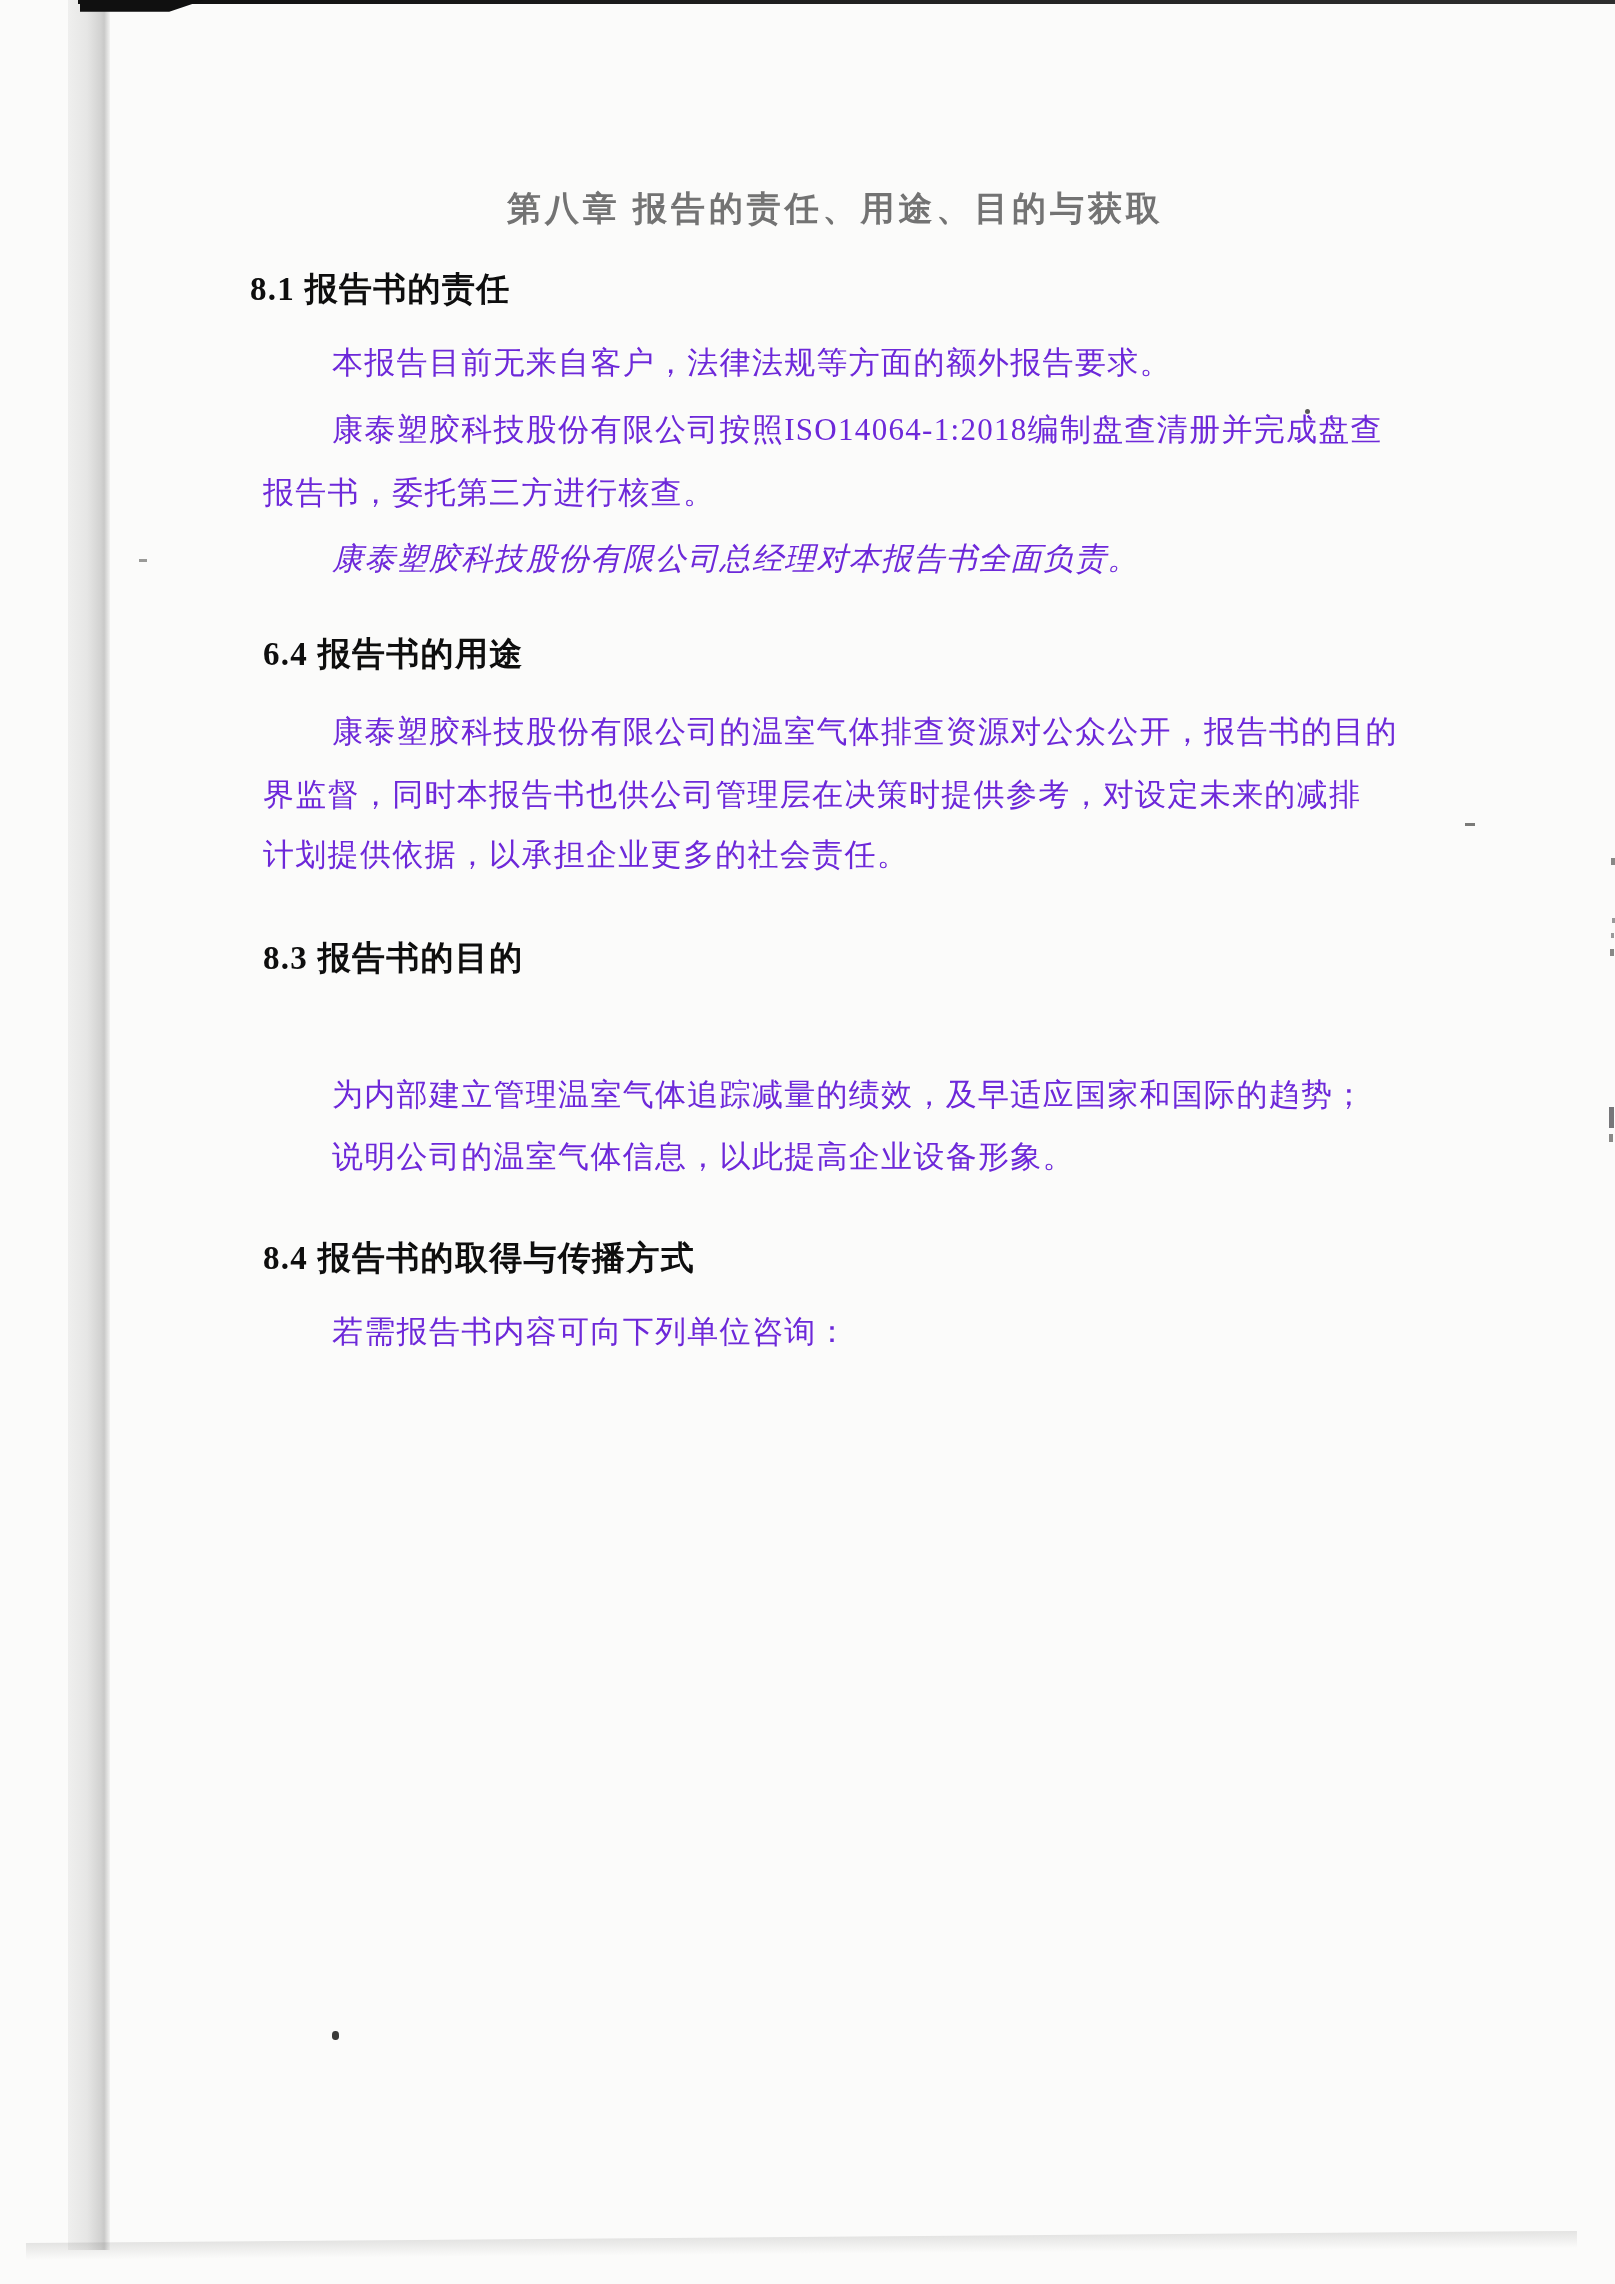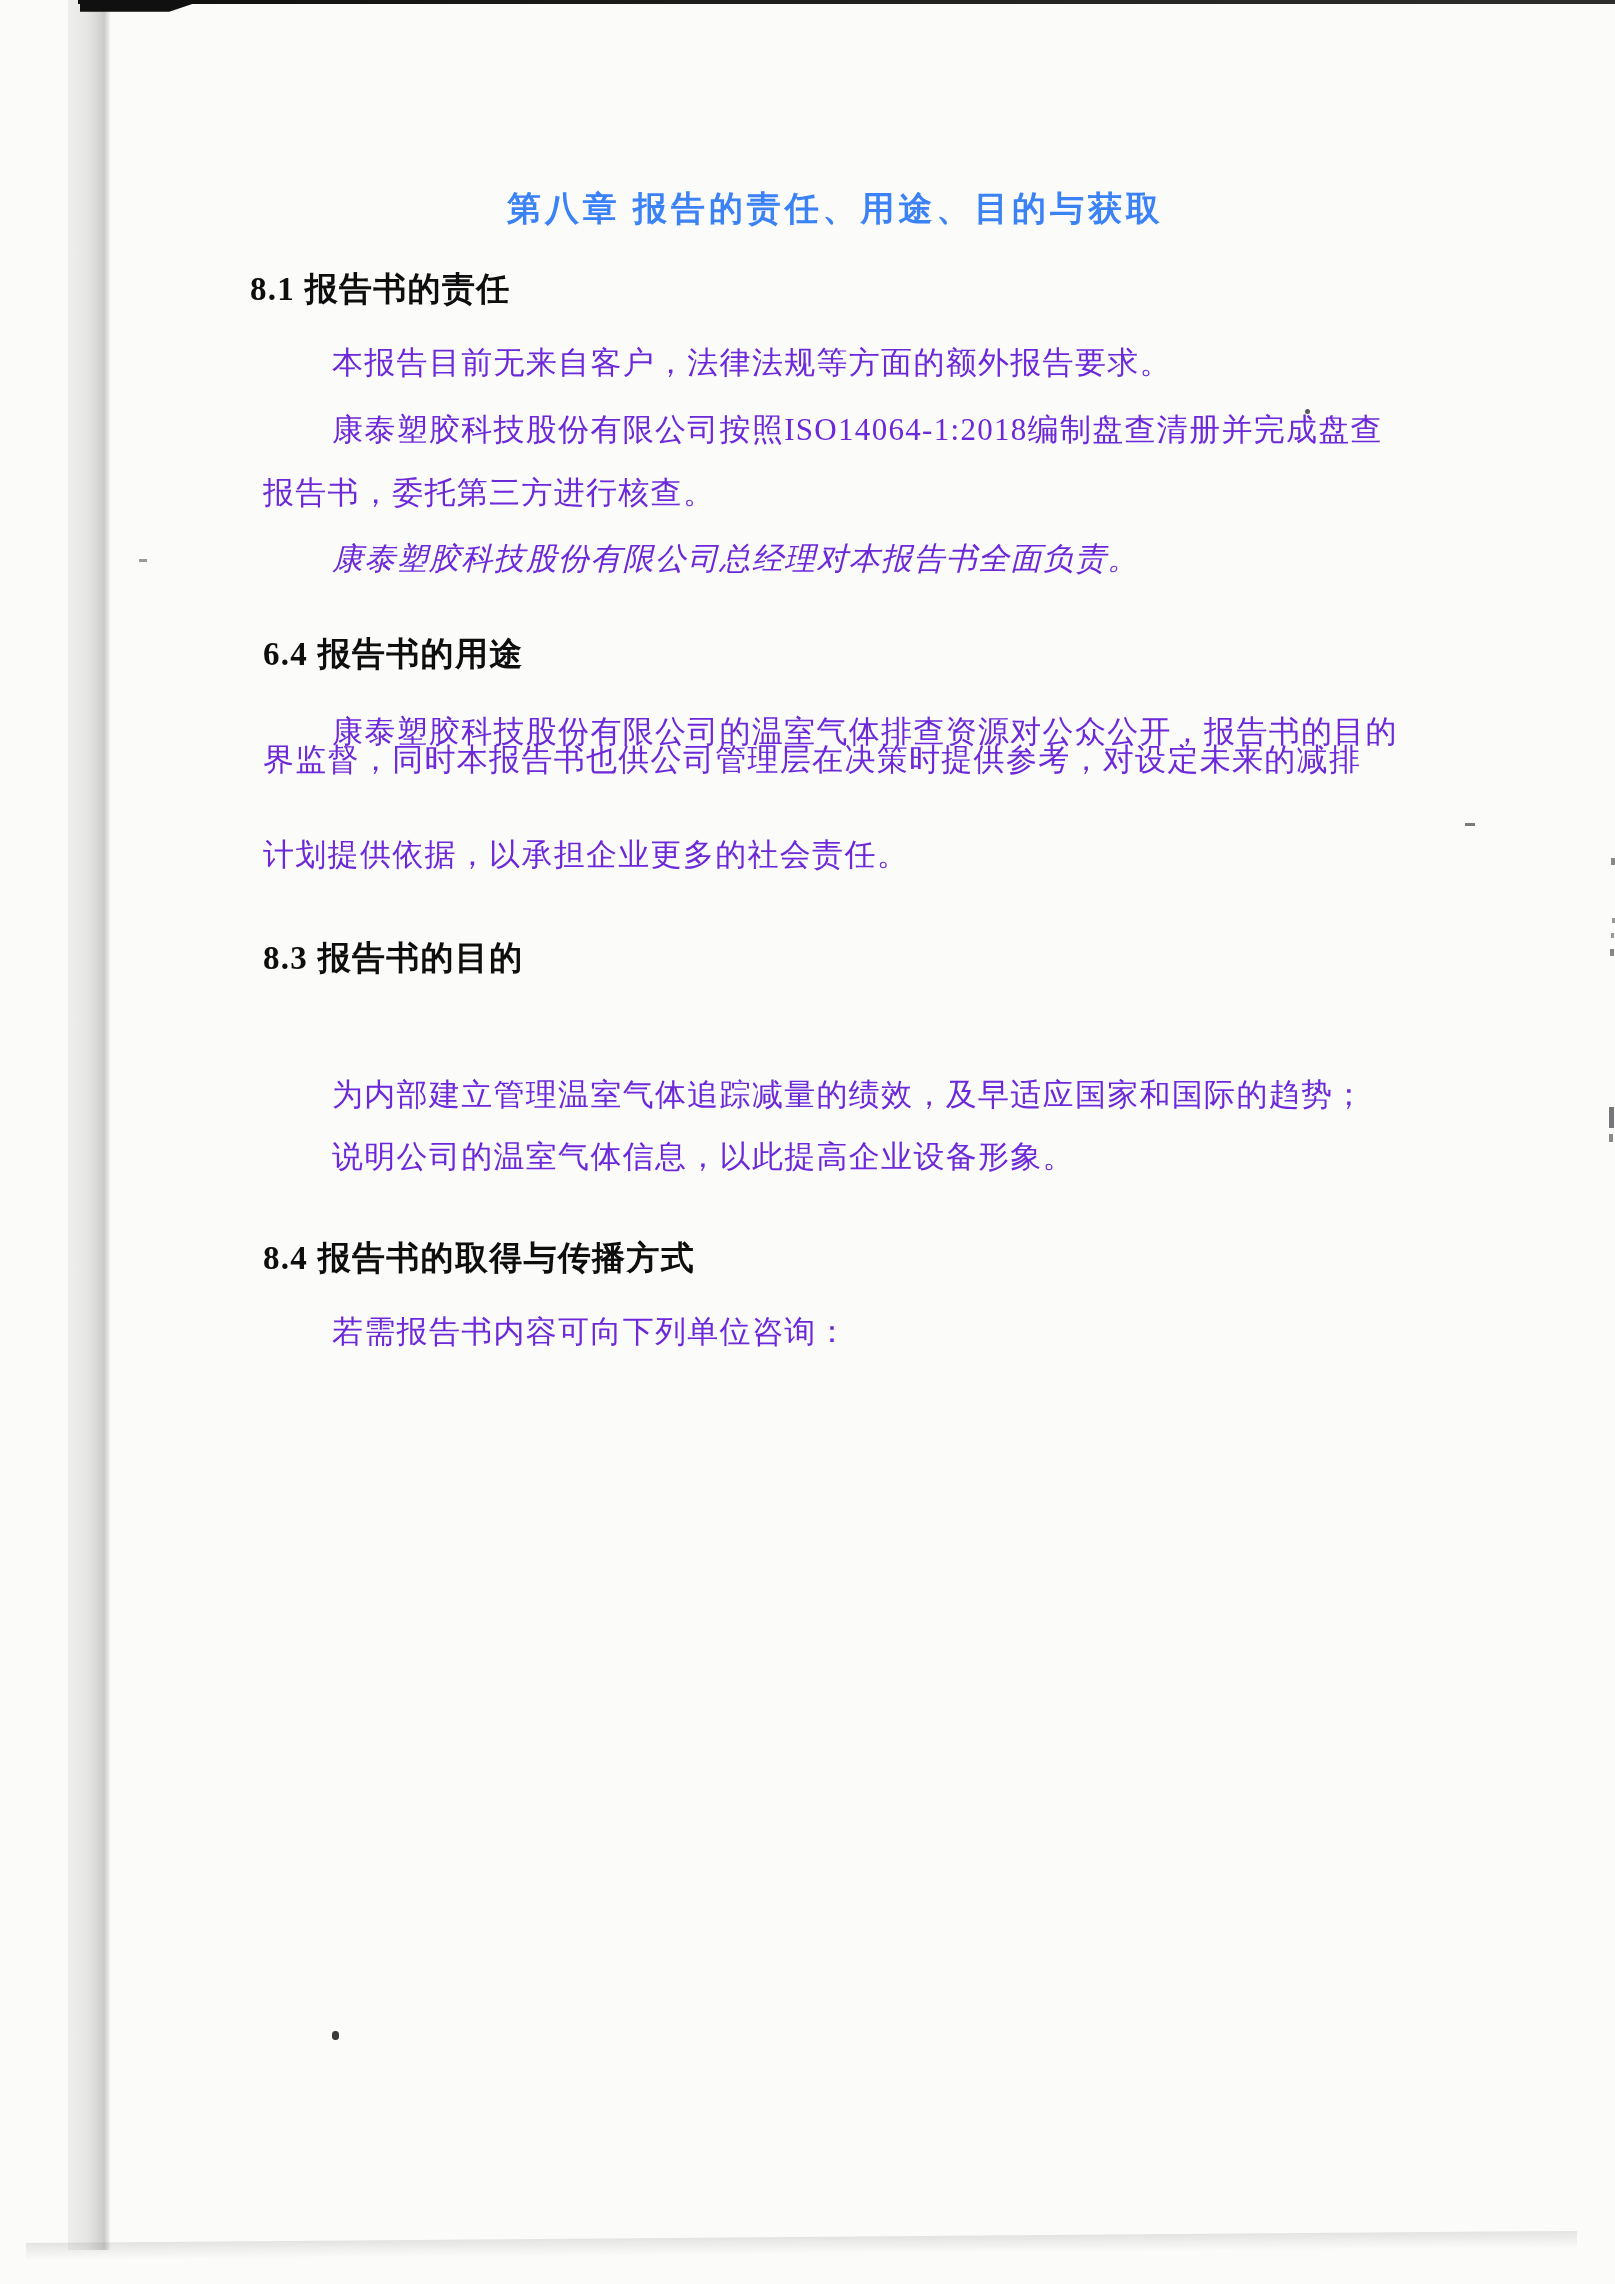--- a/index.html
+++ b/index.html
@@ -45,21 +45,21 @@
     line-height: 1.15;
   }
   .heading {
     font-weight: bold;
     color: #0e0e0e;
     font-size: 33px;
     letter-spacing: 1.3px;
   }
   .title {
     font-weight: bold;
-    color: #3b82f6;
+    color: #737373;
     font-size: 34px;
     letter-spacing: 3.9px;
   }
 </style>
 </head>
 <body>
 
 <div class="page">
 
   <div class="left-band"></div>
@@ -81,21 +81,21 @@
   <div class="line title" style="left:507px; top:189px;">第八章 报告的责任、用途、目的与获取</div>
 
   <div class="line heading" style="left:250px; top:271px;">8.1 报告书的责任</div>
   <div class="line" style="left:332px; top:345px;">本报告目前无来自客户，法律法规等方面的额外报告要求。</div>
   <div class="line" style="left:332px; top:412px;text-align:right;">康泰塑胶科技股份有限公司按照ISO14064-1:2018编制盘查清册并完成盘查</div>
   <div class="line" style="left:263px; top:475px;">报告书，委托第三方进行核查。</div>
   <div class="line" style="left:332px; top:541px;font-style:italic;">康泰塑胶科技股份有限公司总经理对本报告书全面负责。</div>
 
   <div class="line heading" style="left:263px; top:636px;">6.4 报告书的用途</div>
   <div class="line" style="left:332px; top:714px;">康泰塑胶科技股份有限公司的温室气体排查资源对公众公开，报告书的目的</div>
-  <div class="line" style="left:263px; top:742px;text-align:center;">界监督，同时本报告书也供公司管理层在决策时提供参考，对设定未来的减排</div>
+  <div class="line" style="left:263px; top:777px;text-align:center;">界监督，同时本报告书也供公司管理层在决策时提供参考，对设定未来的减排</div>
   <div class="line" style="left:263px; top:837px;">计划提供依据，以承担企业更多的社会责任。</div>
 
   <div class="line heading" style="left:263px; top:940px;">8.3 报告书的目的</div>
   <div class="line" style="left:332px; top:1077px;">为内部建立管理温室气体追踪减量的绩效，及早适应国家和国际的趋势；</div>
   <div class="line" style="left:332px; top:1139px;">说明公司的温室气体信息，以此提高企业设备形象。</div>
 
   <div class="line heading" style="left:263px; top:1240px;">8.4 报告书的取得与传播方式</div>
   <div class="line" style="left:332px; top:1314px;">若需报告书内容可向下列单位咨询：</div>
 
 </div>

